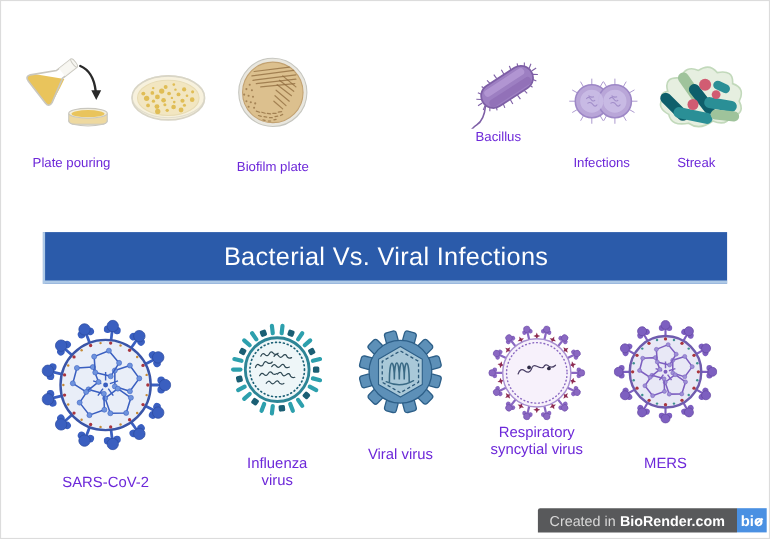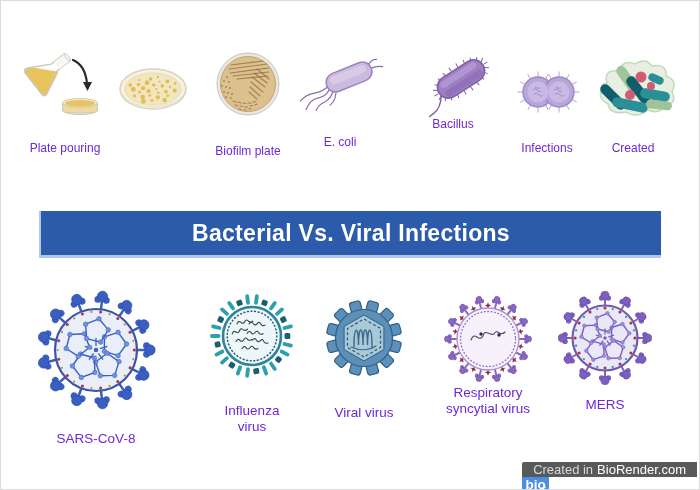--- a/index.html
+++ b/index.html
@@ -14,30 +14,30 @@
     font-size:12px;color:#6d28d9;line-height:1.22;
     white-space:pre-line;text-align:center;
   }
   .lbl-lg{font-size:13.5px;}
   .banner{
     position:absolute;left:38px;top:210px;width:622px;height:47px;
     box-sizing:border-box;display:flex;align-items:center;justify-content:center;
     border-left:2px solid #aec9e6;border-bottom:3px solid #aec9e6;
   }
   .banner-title{
-    color:#ffffff;font-size:23px;font-weight:bold;letter-spacing:.3px;
+    color:#ffffff;font-size:23px;font-weight:normal;letter-spacing:.3px;
   }
   .credit{
-    position:absolute;right:2px;top:461px;height:22px;display:flex;align-items:stretch;flex-direction:column;
+    position:absolute;right:2px;top:461px;height:22px;display:flex;align-items:stretch;
   }
   .credit-bar{
     display:flex;align-items:center;padding:0 11px;border-radius:2px 0 0 0;
     font-size:13px;color:#d9d9d9;
   }
-  .credit-brand{color:#ffffff;font-weight:normal;margin-left:4px;}
+  .credit-brand{color:#ffffff;font-weight:bold;margin-left:4px;}
   .credit-logo{
     width:27px;display:flex;align-items:center;justify-content:center;
     position:relative;color:#fff;font-size:13.5px;font-weight:bold;
   }
   .logo-slash{
     position:absolute;width:8px;height:1.5px;background:#fff;
     right:3px;top:10.5px;transform:rotate(-38deg);
   }
 </style>
 </head>
@@ -136,35 +136,20 @@
         <circle cx="21" cy="36" r="0.95" fill="#8f6b3e" opacity="0.7"></circle>
         <circle cx="25" cy="37" r="0.95" fill="#8f6b3e" opacity="0.7"></circle>
         <circle cx="19" cy="41" r="0.95" fill="#8f6b3e" opacity="0.7"></circle>
         <circle cx="23" cy="42" r="0.95" fill="#8f6b3e" opacity="0.7"></circle>
         <circle cx="27" cy="43" r="0.95" fill="#8f6b3e" opacity="0.7"></circle>
         <circle cx="21" cy="46" r="0.95" fill="#8f6b3e" opacity="0.7"></circle>
         <circle cx="26" cy="47" r="0.95" fill="#8f6b3e" opacity="0.7"></circle>
       </svg>
     <div class="lbl" style="margin-top:27px">Biofilm plate</div>
   </div>
-  <div class="cell" style="left:296px;top:48px;width:86px">
-    <svg width="86" height="62" viewBox="0 0 86 62">
-        <g transform="translate(52,28) rotate(-22)">
-          <path d="M -20,2 q -8,8 -16,6 t -16,6" stroke="#8a6fb0" stroke-width="1.2" fill="none" stroke-linecap="round"></path>
-          <path d="M -20,0 q -10,4 -18,2 t -16,2" stroke="#8a6fb0" stroke-width="1.2" fill="none" stroke-linecap="round"></path>
-          <path d="M -18,4 q -6,10 -14,10 t -14,8" stroke="#8a6fb0" stroke-width="1.2" fill="none" stroke-linecap="round"></path>
-          <path d="M -16,5 q -4,12 -12,14" stroke="#8a6fb0" stroke-width="1.2" fill="none" stroke-linecap="round"></path>
-          <path d="M 22,-4 q 6,-4 10,-2" stroke="#8a6fb0" stroke-width="1.2" fill="none" stroke-linecap="round"></path>
-          <path d="M 23,0 q 8,0 12,3" stroke="#8a6fb0" stroke-width="1.2" fill="none" stroke-linecap="round"></path>
-          <rect x="-24" y="-9.5" width="48" height="19" rx="9.5" fill="#cdbade" stroke="#9c82c0" stroke-width="1.6"></rect>
-          <rect x="-19" y="-6.5" width="38" height="8" rx="4" fill="#dcd0ea" opacity="0.8"></rect>
-        </g>
-      </svg>
-    <div class="lbl" style="margin-top:24px">E. coli</div>
-  </div>
   <div class="cell" style="left:406px;top:50px;width:92px">
     <svg width="92" height="66" viewBox="0 0 92 66">
         <g transform="translate(54,28) rotate(-33)">
           <line x1="27.0" y1="0.0" x2="31.5" y2="0.0" stroke="#7e5fa6" stroke-width="1"></line>
           <line x1="25.9" y1="3.2" x2="29.6" y2="5.8" stroke="#7e5fa6" stroke-width="1"></line>
           <line x1="22.7" y1="6.2" x2="25.2" y2="10.0" stroke="#7e5fa6" stroke-width="1"></line>
           <line x1="17.7" y1="8.7" x2="19.2" y2="12.9" stroke="#7e5fa6" stroke-width="1"></line>
           <line x1="11.2" y1="10.5" x2="12.1" y2="14.9" stroke="#7e5fa6" stroke-width="1"></line>
           <line x1="3.8" y1="11.4" x2="4.1" y2="15.9" stroke="#7e5fa6" stroke-width="1"></line>
           <line x1="-3.8" y1="11.4" x2="-4.1" y2="15.9" stroke="#7e5fa6" stroke-width="1"></line>
@@ -245,21 +230,21 @@
         <g transform="translate(64,42) rotate(10)">
           <rect x="-15" y="-5" width="30" height="10" rx="5" fill="#2a8f96"></rect>
         </g>
         <g transform="translate(68,52) rotate(6)">
           <rect x="-13" y="-4.5" width="26" height="9" rx="4.5" fill="#9fc39b"></rect>
         </g>
         <circle cx="50" cy="24" r="5.5" fill="#d15c72"></circle>
         <circle cx="39" cy="42" r="5" fill="#d15c72"></circle>
         <circle cx="60" cy="33" r="4" fill="#d15c72"></circle>
       </svg>
-    <div class="lbl" style="margin-top:12px">Created</div>
+    <div class="lbl" style="margin-top:12px">Streak</div>
   </div>
 
   <div class="banner" style="background: rgb(43, 91, 170);">
     <div class="banner-title" style="color: rgb(255, 255, 255);">Bacterial Vs. Viral Infections</div>
   </div>
 
   <div class="cell" style="left:35px;top:289px;width:120px">
     <svg width="120" height="120" viewBox="0 0 120 120">
         <g transform="translate(60,60) rotate(0)">
           <line x1="40" y1="0" x2="50.0" y2="0" stroke="#3a5fc0" stroke-width="2.5200000000000005"></line>
@@ -396,21 +381,21 @@
         <circle cx="53.6" cy="57.2" r="2.2960000000000003" fill="#6e93dd" stroke="#3a5fc0" stroke-width="0.5"></circle>
         <circle cx="42.3" cy="66.3" r="2.2960000000000003" fill="#6e93dd" stroke="#3a5fc0" stroke-width="0.5"></circle>
         <line x1="60.0" y1="55.9" x2="60.0" y2="48.1" stroke="#3a5fc0" stroke-width="1.3"></line>
         <path d="M 49.6,34.2 L 63.0,28.8 L 72.3,39.9 L 64.6,52.1 L 50.6,48.6 Z" fill="none" stroke="#3a5fc0" stroke-width="1.4" stroke-linejoin="round"></path>
         <circle cx="49.6" cy="34.2" r="2.2960000000000003" fill="#6e93dd" stroke="#3a5fc0" stroke-width="0.5"></circle>
         <circle cx="63.0" cy="28.8" r="2.2960000000000003" fill="#6e93dd" stroke="#3a5fc0" stroke-width="0.5"></circle>
         <circle cx="72.3" cy="39.9" r="2.2960000000000003" fill="#6e93dd" stroke="#3a5fc0" stroke-width="0.5"></circle>
         <circle cx="64.6" cy="52.1" r="2.2960000000000003" fill="#6e93dd" stroke="#3a5fc0" stroke-width="0.5"></circle>
         <circle cx="50.6" cy="48.6" r="2.2960000000000003" fill="#6e93dd" stroke="#3a5fc0" stroke-width="0.5"></circle>
       </svg>
-    <div class="lbl lbl-lg" style="margin-top:21px">SARS-CoV-8</div>
+    <div class="lbl lbl-lg" style="margin-top:21px">SARS-CoV-2</div>
   </div>
   <div class="cell" style="left:206px;top:290px;width:90px">
     <svg width="90" height="90" viewBox="0 0 90 90">
         <g transform="translate(45,45) rotate(0)">
           <rect x="32.5" y="-2.9" width="5.8" height="5.8" rx="1.5" fill="#1b5f74"></rect>
         </g>
         <g transform="translate(45,45) rotate(13.846153846153847)">
           <rect x="31.5" y="-1.9" width="10.5" height="3.8" rx="1.9" fill="#2da0ad"></rect>
         </g>
         <g transform="translate(45,45) rotate(27.692307692307693)">
@@ -488,21 +473,21 @@
         <circle cx="45" cy="45" r="29" fill="#eef6f8" stroke="#2d8596" stroke-width="2.6"></circle>
         <circle cx="45" cy="45" r="24.8" fill="none" stroke="#1b5f74" stroke-width="1.5" stroke-dasharray="0.8 2.8" stroke-linecap="round"></circle>
         <path d="M -8,0 q 2,-3.5 4,-1 t 4,-.5 t 4,.5 q 2,1.5 4,0" stroke="#2d4752" stroke-width="1.1" fill="none" stroke-linecap="round" transform="translate(38,32) rotate(-6)"></path>
         <path d="M -8,0 q 2,-3.5 4,-1 t 4,-.5 t 4,.5 q 2,1.5 4,0" stroke="#2d4752" stroke-width="1.1" fill="none" stroke-linecap="round" transform="translate(50,34) rotate(8)"></path>
         <path d="M -8,0 q 2,-3.5 4,-1 t 4,-.5 t 4,.5 q 2,1.5 4,0" stroke="#2d4752" stroke-width="1.1" fill="none" stroke-linecap="round" transform="translate(33,41) rotate(-14)"></path>
         <path d="M -8,0 q 2,-3.5 4,-1 t 4,-.5 t 4,.5 q 2,1.5 4,0" stroke="#2d4752" stroke-width="1.1" fill="none" stroke-linecap="round" transform="translate(48,43) rotate(5)"></path>
         <path d="M -8,0 q 2,-3.5 4,-1 t 4,-.5 t 4,.5 q 2,1.5 4,0" stroke="#2d4752" stroke-width="1.1" fill="none" stroke-linecap="round" transform="translate(37,50) rotate(-4)"></path>
         <path d="M -8,0 q 2,-3.5 4,-1 t 4,-.5 t 4,.5 q 2,1.5 4,0" stroke="#2d4752" stroke-width="1.1" fill="none" stroke-linecap="round" transform="translate(53,51) rotate(14)"></path>
         <path d="M -8,0 q 2,-3.5 4,-1 t 4,-.5 t 4,.5 q 2,1.5 4,0" stroke="#2d4752" stroke-width="1.1" fill="none" stroke-linecap="round" transform="translate(43,58) rotate(4)"></path>
       </svg>
-    <div class="lbl lbl-lg" style="margin-top:22px">Influenza
+    <div class="lbl lbl-lg" style="margin-top:32px">Influenza
 virus</div>
   </div>
   <div class="cell" style="left:322px;top:296px;width:82px">
     <svg width="82" height="82" viewBox="0 0 82 82">
         <g transform="translate(41,41) rotate(15)">
           <rect x="26.5" y="-5.5" width="11" height="11" rx="2.5" fill="#5d90b8" stroke="#2d5f88" stroke-width="1.2"></rect>
         </g>
         <g transform="translate(41,41) rotate(45)">
           <rect x="26.5" y="-5.5" width="11" height="11" rx="2.5" fill="#5d90b8" stroke="#2d5f88" stroke-width="1.2"></rect>
         </g>
@@ -812,21 +797,21 @@
         <circle cx="41.9" cy="44.8" r="1.82" fill="#9d90d6" stroke="#7d5fc0" stroke-width="0.5"></circle>
         <circle cx="33.0" cy="52.0" r="1.82" fill="#9d90d6" stroke="#7d5fc0" stroke-width="0.5"></circle>
         <line x1="47.0" y1="43.8" x2="47.0" y2="37.6" stroke="#7d5fc0" stroke-width="1.3"></line>
         <path d="M 38.7,26.6 L 49.4,22.3 L 56.7,31.0 L 50.7,40.8 L 39.5,38.0 Z" fill="none" stroke="#7d5fc0" stroke-width="1.4" stroke-linejoin="round"></path>
         <circle cx="38.7" cy="26.6" r="1.82" fill="#9d90d6" stroke="#7d5fc0" stroke-width="0.5"></circle>
         <circle cx="49.4" cy="22.3" r="1.82" fill="#9d90d6" stroke="#7d5fc0" stroke-width="0.5"></circle>
         <circle cx="56.7" cy="31.0" r="1.82" fill="#9d90d6" stroke="#7d5fc0" stroke-width="0.5"></circle>
         <circle cx="50.7" cy="40.8" r="1.82" fill="#9d90d6" stroke="#7d5fc0" stroke-width="0.5"></circle>
         <circle cx="39.5" cy="38.0" r="1.82" fill="#9d90d6" stroke="#7d5fc0" stroke-width="0.5"></circle>
       </svg>
-    <div class="lbl lbl-lg" style="margin-top:12px">MERS</div>
+    <div class="lbl lbl-lg" style="margin-top:28px">MERS</div>
   </div>
 
   <div class="credit">
     <div class="credit-bar" style="background: rgb(88, 89, 91);">
       <span>Created in</span>
       <span class="credit-brand">BioRender.com</span>
     </div>
     <div class="credit-logo" style="background: rgb(74, 144, 226);">
       <span>bio</span>
       <span class="logo-slash"></span>

